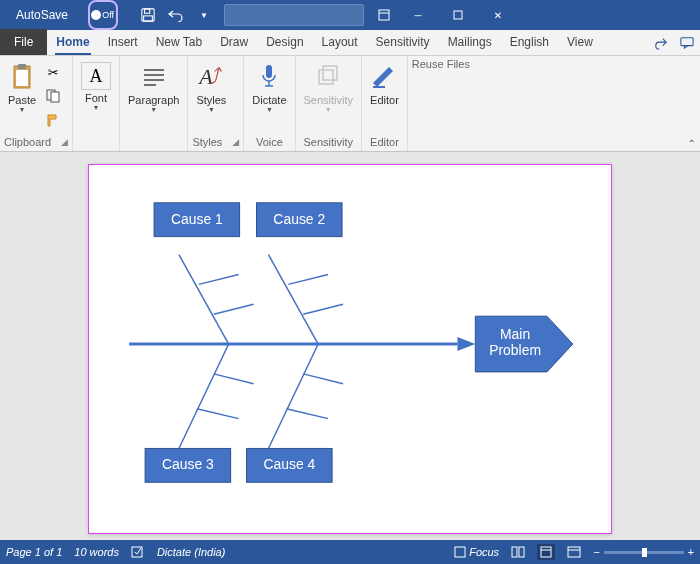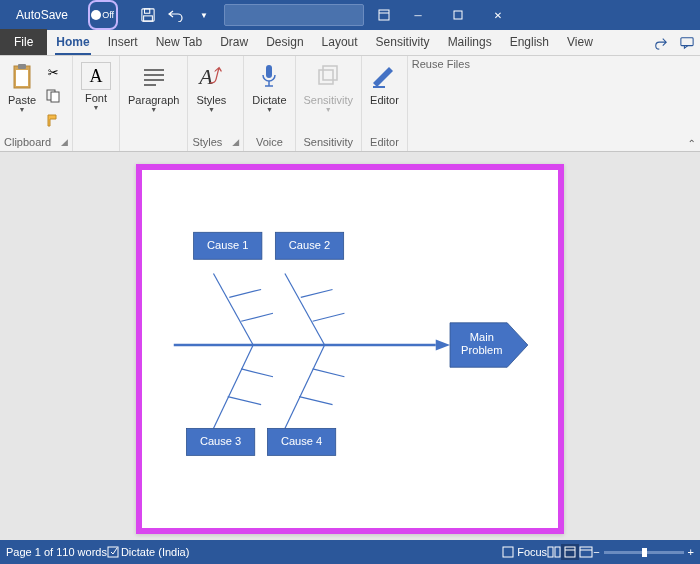--- a/index.html
+++ b/index.html
@@ -35,25 +35,25 @@
   .rbn-btn .big-icon { width: 28px; height: 30px; display: flex; align-items: center; justify-content: center; font-size: 20px; }
   .rbn-btn .btn-label { font-size: 11px; color: #333; margin-top: 2px; }
   .rbn-btn .dd { font-size: 7px; color: #555; }
   .small-col { display: flex; flex-direction: column; gap: 4px; padding-top: 2px; }
   .small-btn { width: 20px; height: 20px; display: flex; align-items: center; justify-content: center; font-size: 13px; cursor: pointer; }
   .collapse { position: absolute; right: 4px; bottom: 2px; color: #555; font-size: 10px; cursor: pointer; }
   .dialog-launch { font-size: 9px; color: #888; margin-left: 2px; }
 
   
   .doc-area { position: absolute; top: 152px; left: 0; right: 0; bottom: 24px; background: #e6e6e6; display: flex; justify-content: center; padding-top: 12px; }
-  .page { width: 428px; height: 370px; background: #fff; box-shadow: 0 1px 4px rgba(0,0,0,0.15); border: 6px solid #d946ef; position: relative; }
+  .page { width: 524px; height: 370px; background: #fff; box-shadow: 0 1px 4px rgba(0,0,0,0.15); border: 1px solid #d946ef; position: relative; }
   .page svg { width: 100%; height: 100%; }
 
   
-  .status { position: absolute; bottom: 0; left: 0; right: 0; height: 24px; background: #2b579a; color: #fff; display: flex; align-items: center; font-size: 11px; padding: 0 6px; gap: 0; }
+  .status { position: absolute; bottom: 0; left: 0; right: 0; height: 24px; background: #2b579a; color: #fff; display: flex; align-items: center; font-size: 11px; padding: 0 6px; gap: 12px; font-style: italic; }
   .status .sep { flex: 1; }
   .status-btn { display: flex; align-items: center; gap: 3px; cursor: pointer; }
   .zoom { display: flex; align-items: center; gap: 4px; }
   .zoom-track { width: 80px; height: 3px; background: #6b8cc0; position: relative; }
   .zoom-thumb { position: absolute; left: 38px; top: -3px; width: 5px; height: 9px; background: #fff; }
   .attribution { position: absolute; right: 4px; bottom: 8px; font-size: 10px; color: #666; }
 </style>
 </head>
 <body>
 

